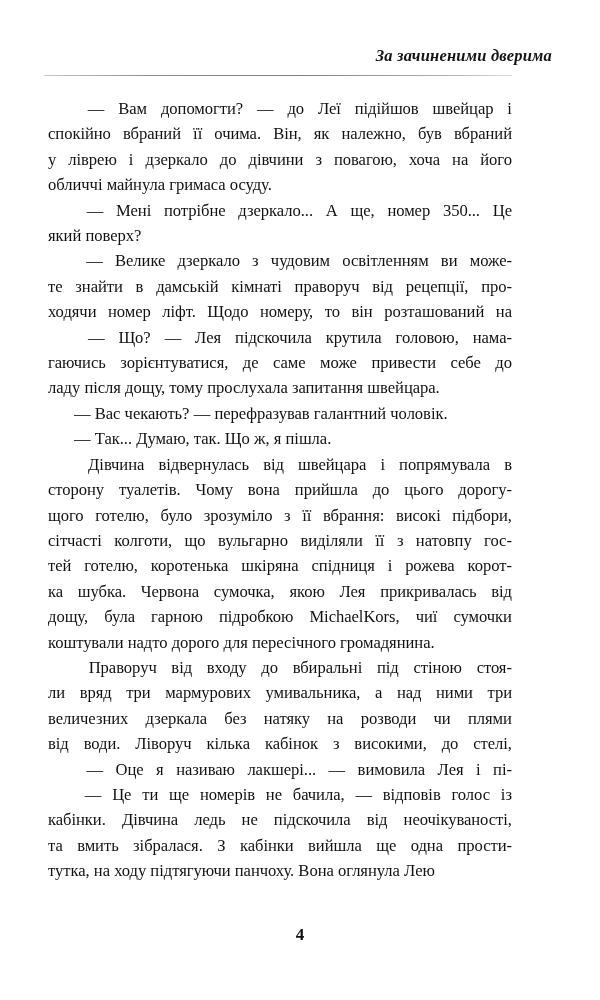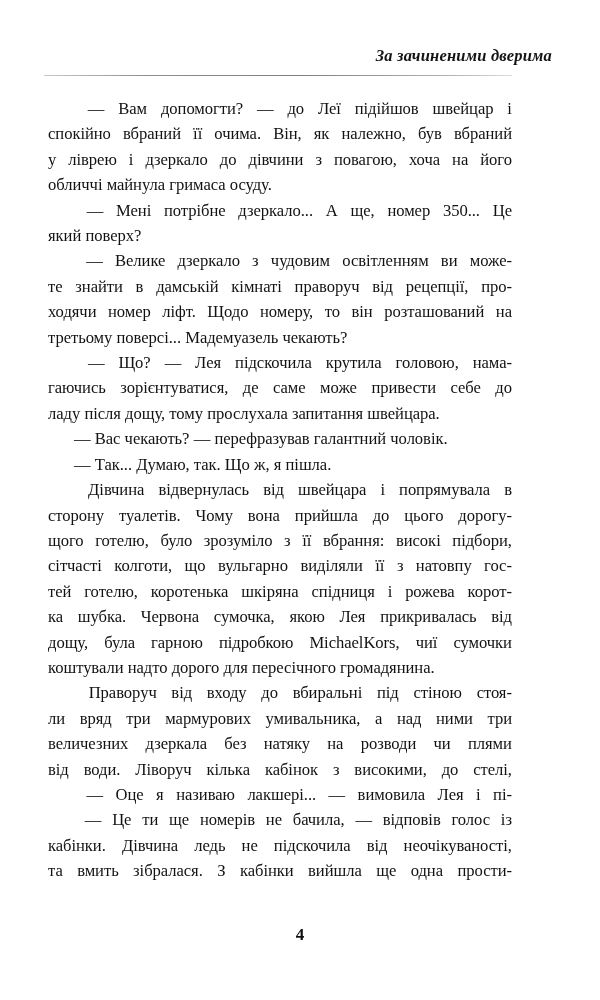--- a/index.html
+++ b/index.html
@@ -178,21 +178,20 @@
           <span>ходячи</span>
           <span>номер</span>
           <span>ліфт.</span>
           <span>Щодо</span>
           <span>номеру,</span>
           <span>то</span>
           <span>він</span>
           <span>розташований</span>
           <span>на</span>
         </span>
-        <span class="ln">третьому поверсі... Мадемуазель чекають?</span>
       </p>
       <p class="para">
         <span class="ln j">
           <span class="ind-sp"></span>
           <span>—</span>
           <span>Що?</span>
           <span>—</span>
           <span>Лея</span>
           <span>підскочила</span>
           <span>крутила</span>
@@ -379,18 +378,19 @@
           <span>та</span>
           <span>вмить</span>
           <span>зібралася.</span>
           <span>З</span>
           <span>кабінки</span>
           <span>вийшла</span>
           <span>ще</span>
           <span>одна</span>
           <span>прости-</span>
         </span>
+        <span class="ln">тутка, на ходу підтягуючи панчоху. Вона оглянула Лею</span>
       </p>
     </div>
 
   <div class="folio">4</div>
 
 </div>
 
 </body></html>

